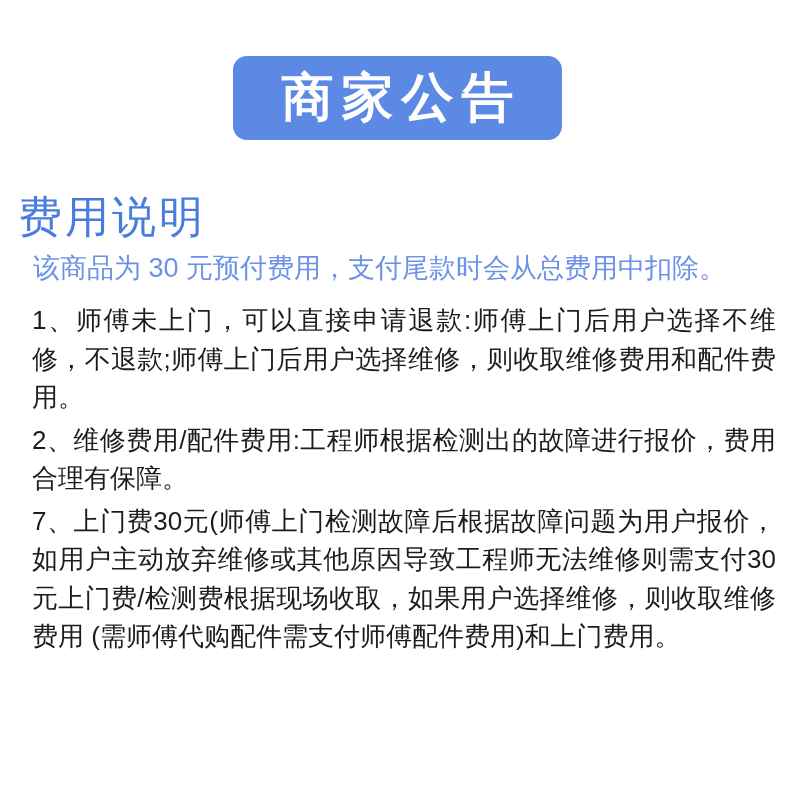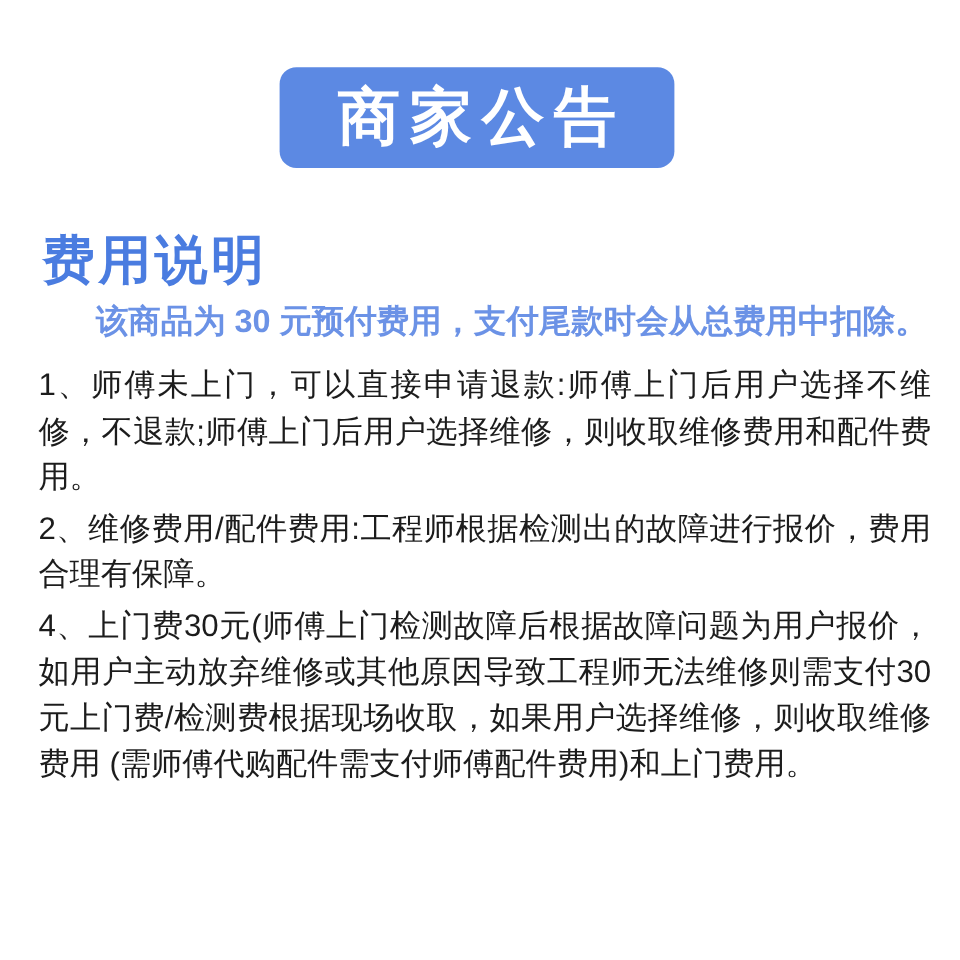--- a/index.html
+++ b/index.html
@@ -32,38 +32,37 @@
     color: #ffffff;
     font-size: 52px;
     font-weight: bold;
     letter-spacing: 8px;
     text-indent: 8px; 
     white-space: nowrap;
   }
   
   .fee-title {
     position: absolute;
-    left: 35px;
+    left: 18px;
     top: 188px;
     font-size: 44px;
-    font-weight: bold;
+    font-weight: normal;
     color: var(--heading-blue, #4a7ce0);
     letter-spacing: 3px;
     white-space: nowrap;
     text-align: center;
   }
   .fee-highlight {
     position: absolute;
     left: 33px;
     top: 250px;
     width: 740px;
     font-size: 27px;
-    font-weight: 700;
+    font-weight: 400;
     color: var(--subtitle-blue, #6b92e6);
-    text-align: right;
   }
   .fee-body {
     position: absolute;
     left: 28px;
     top: 297px;
     width: 752px;
     font-size: 26px;
     line-height: 38.5px;
     color: var(--body-text, #1c1c1c);
     text-align: justify;
@@ -119,17 +118,17 @@
     <span class="banner-title">商家公告</span>
   </div>
 
   <div class="fee-title">费用说明</div>
 
   <div class="fee-highlight">该商品为 30 元预付费用，支付尾款时会从总费用中扣除。</div>
 
   <div class="fee-body">
     <p>1、师傅未上门，可以直接申请退款:师傅上门后用户选择不维修，不退款;师傅上门后用户选择维修，则收取维修费用和配件费用。</p>
     <p>2、维修费用/配件费用:工程师根据检测出的故障进行报价，费用合理有保障。</p>
-    <p>4、上门费30元(师傅上门检测故障后根据故障问题为用户报价，如用户主动放弃维修或其他原因导致工程师无法维修则需支付30元上门费/检测费根据现场收取，如果用户选择维修，则收取维修费用 (需师傅代购配件需支付师傅配件费用)和上门费用。</p>
+    <p>7、上门费30元(师傅上门检测故障后根据故障问题为用户报价，如用户主动放弃维修或其他原因导致工程师无法维修则需支付30元上门费/检测费根据现场收取，如果用户选择维修，则收取维修费用 (需师傅代购配件需支付师傅配件费用)和上门费用。</p>
   </div>
 
 
 </div>
 
 </body></html>

